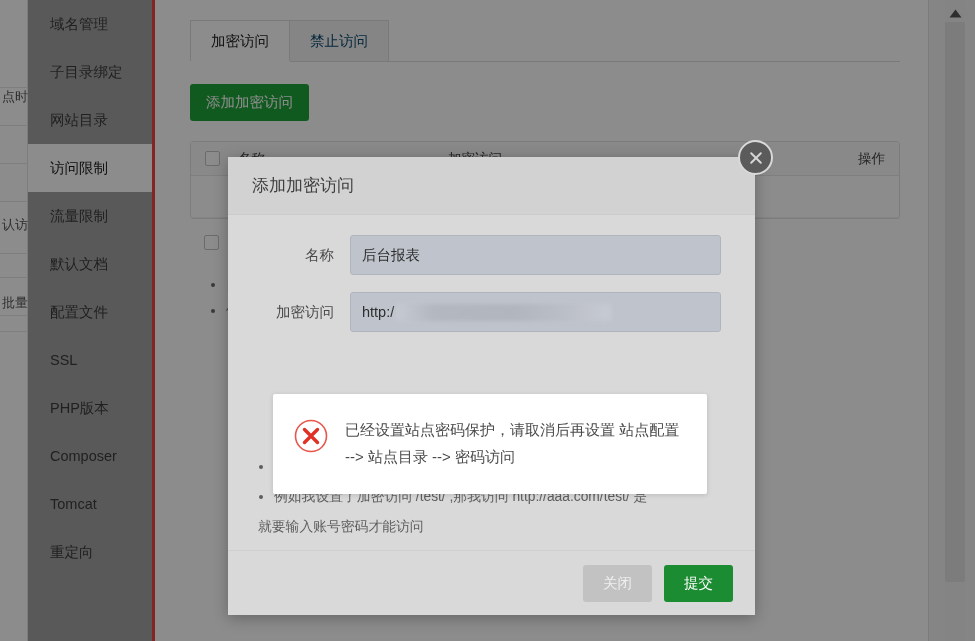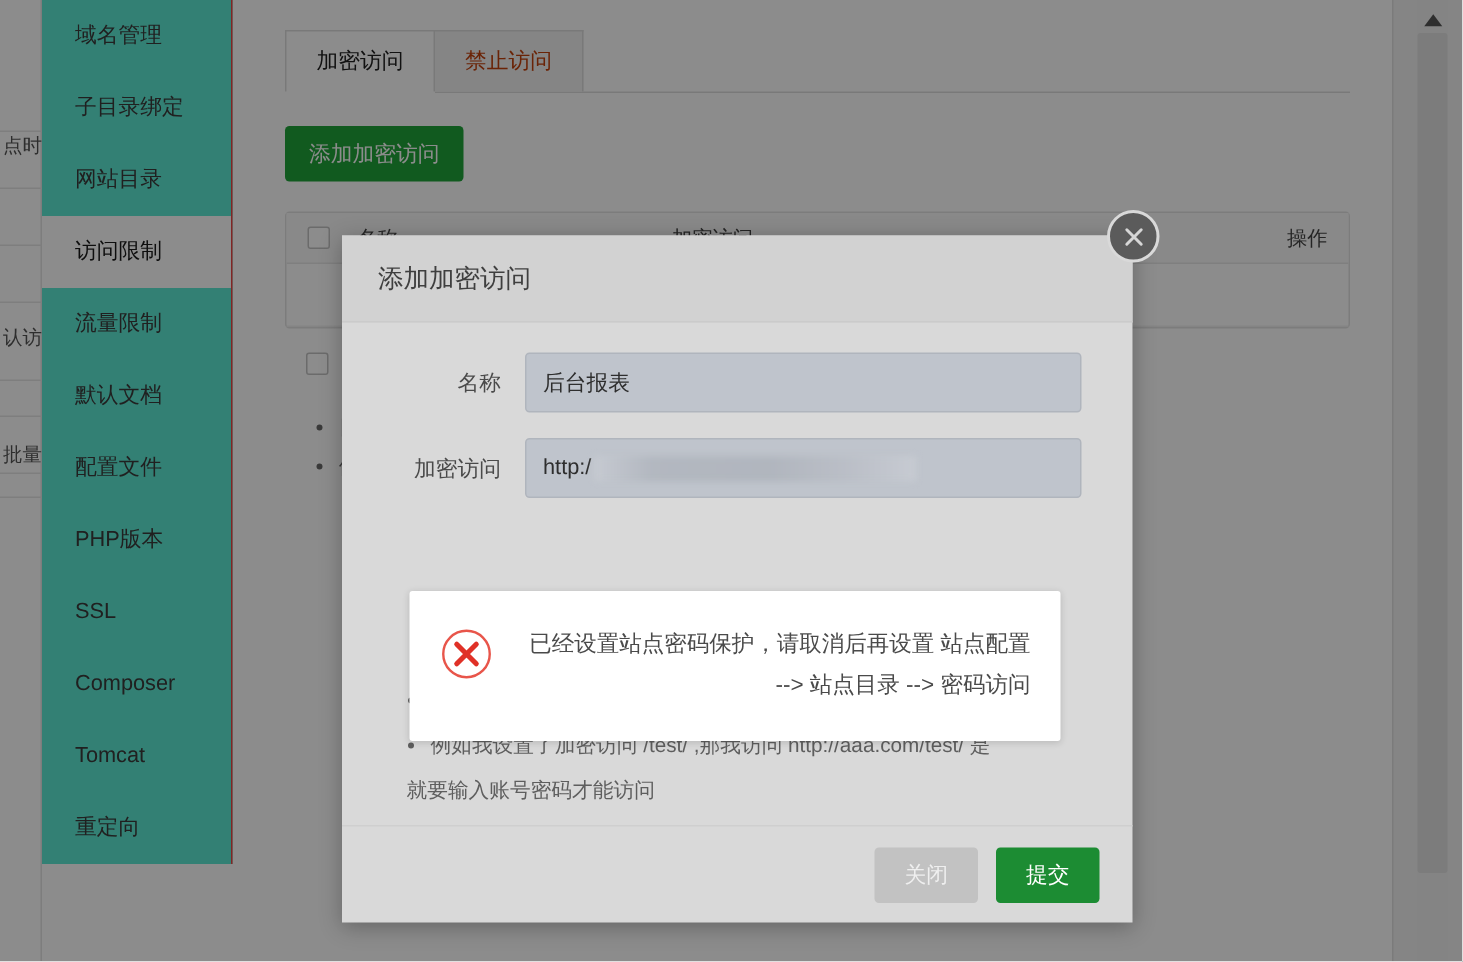--- a/index.html
+++ b/index.html
@@ -42,23 +42,23 @@
     line-height: 18px;
     padding-left: 2px;
     white-space: nowrap;
     overflow: hidden;
   }
 
   
   #sidebar {
     position: absolute;
     left: 28px; top: 0;
-    width: 127px; height: 576px;
-    background: #5eead4;
-    border-right: 1px solid #ef4444;
+    width: 127px; height: 641px;
+    background: #a3a3a3;
+    border-right: 3px solid #ef4444;
   }
   .side-item {
     height: 48px;
     line-height: 48px;
     padding-left: 22px;
     font-size: 14.5px;
     color: #3b3b3b;
     white-space: nowrap;
     cursor: pointer;
   }
@@ -81,21 +81,21 @@
     height: 42px;
     border-bottom: 1px solid #ddd;
     display: flex;
     align-items: flex-end;
   }
   .tab {
     height: 41px;
     line-height: 41px;
     padding: 0 20px;
     font-size: 14.5px;
-    color: #c2410c;
+    color: #0c4a6e;
     border: 1px solid #ddd;
     border-bottom: none;
     background: #f2f2f2;
     margin-right: -1px;
     cursor: pointer;
     white-space: nowrap;
   }
   .tab.active {
     background: #ffffff;
     color: #222;
@@ -298,37 +298,36 @@
   #alert {
     position: absolute;
     left: 45px; top: 179px;
     width: 434px;
     background: #ffffff;
     border-radius: 2px;
     box-shadow: 0 1px 5px rgba(0,0,0,0.14);
     padding: 22px 20px 24px 20px;
     display: flex;
     z-index: 65;
-    text-align: right;
   }
   #alert-icon {
     flex: none;
     width: 36px; height: 36px;
     margin-right: 16px;
     margin-top: 2px;
   }
   #alert-text {
     font-size: 15px;
     color: #4a4a4a;
     line-height: 27px;
   }
 
   .modal-notes {
     position: absolute;
-    left: 29px; bottom: 8px;
+    left: 16px; bottom: 8px;
     right: 20px;
   }
   .modal-notes li {
     list-style: disc;
     margin-left: 30px;
     font-size: 13.8px;
     color: #5e5e5e;
     line-height: 30px;
   }
   .modal-notes .cont {
@@ -387,22 +386,22 @@
     </div>
 
     <div id="sidebar">
       <div class="side-item"><span>域名管理</span></div>
       <div class="side-item"><span>子目录绑定</span></div>
       <div class="side-item"><span>网站目录</span></div>
       <div class="side-item active"><span>访问限制</span></div>
       <div class="side-item"><span>流量限制</span></div>
       <div class="side-item"><span>默认文档</span></div>
       <div class="side-item"><span>配置文件</span></div>
+      <div class="side-item"><span>SSL</span></div>
       <div class="side-item"><span>PHP版本</span></div>
-      <div class="side-item"><span>SSL</span></div>
       <div class="side-item"><span>Composer</span></div>
       <div class="side-item"><span>Tomcat</span></div>
       <div class="side-item"><span>重定向</span></div>
     </div>
 
     <div id="content">
 
       <div class="tabs">
         <div class="tab active"><span>加密访问</span></div>
         <div class="tab"><span>禁止访问</span></div>

